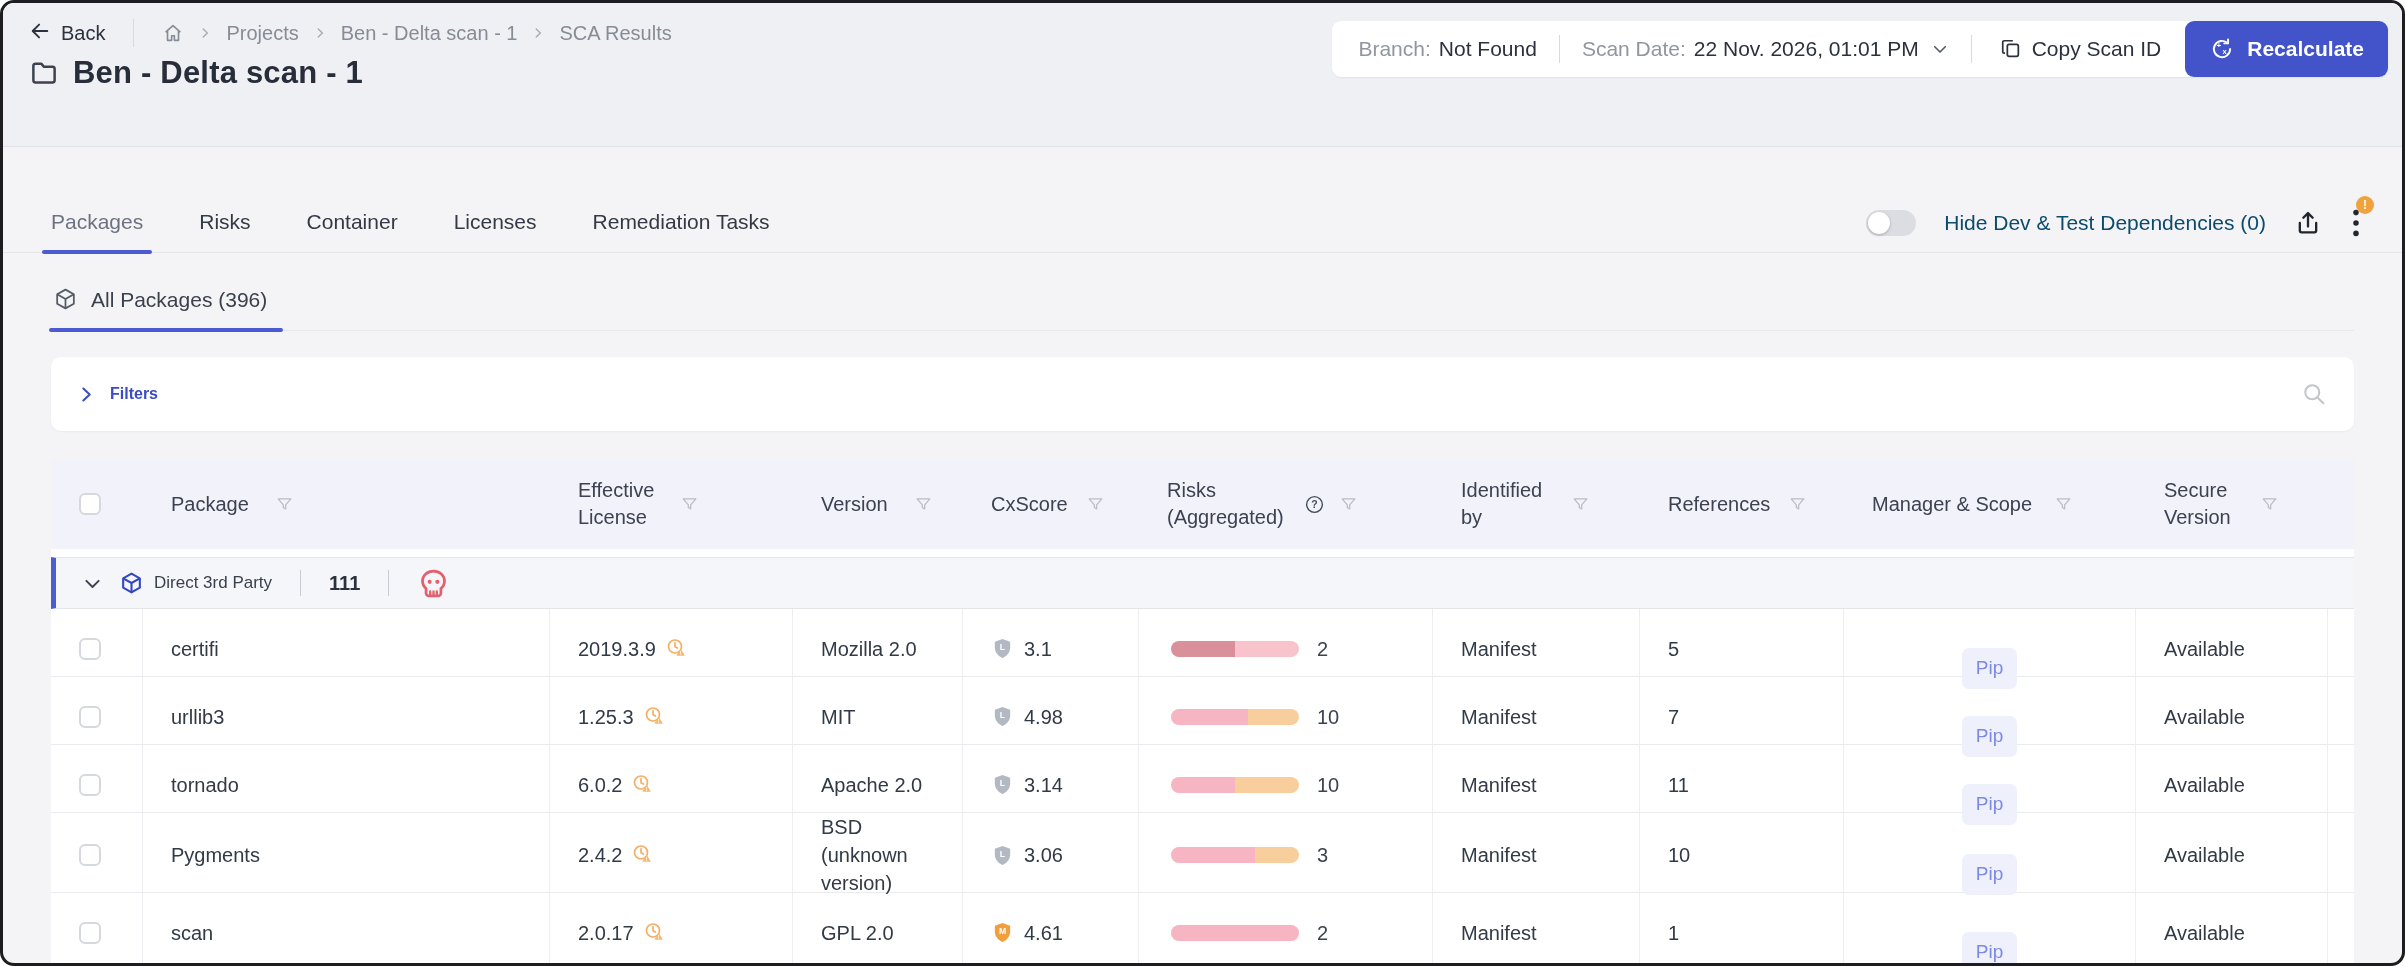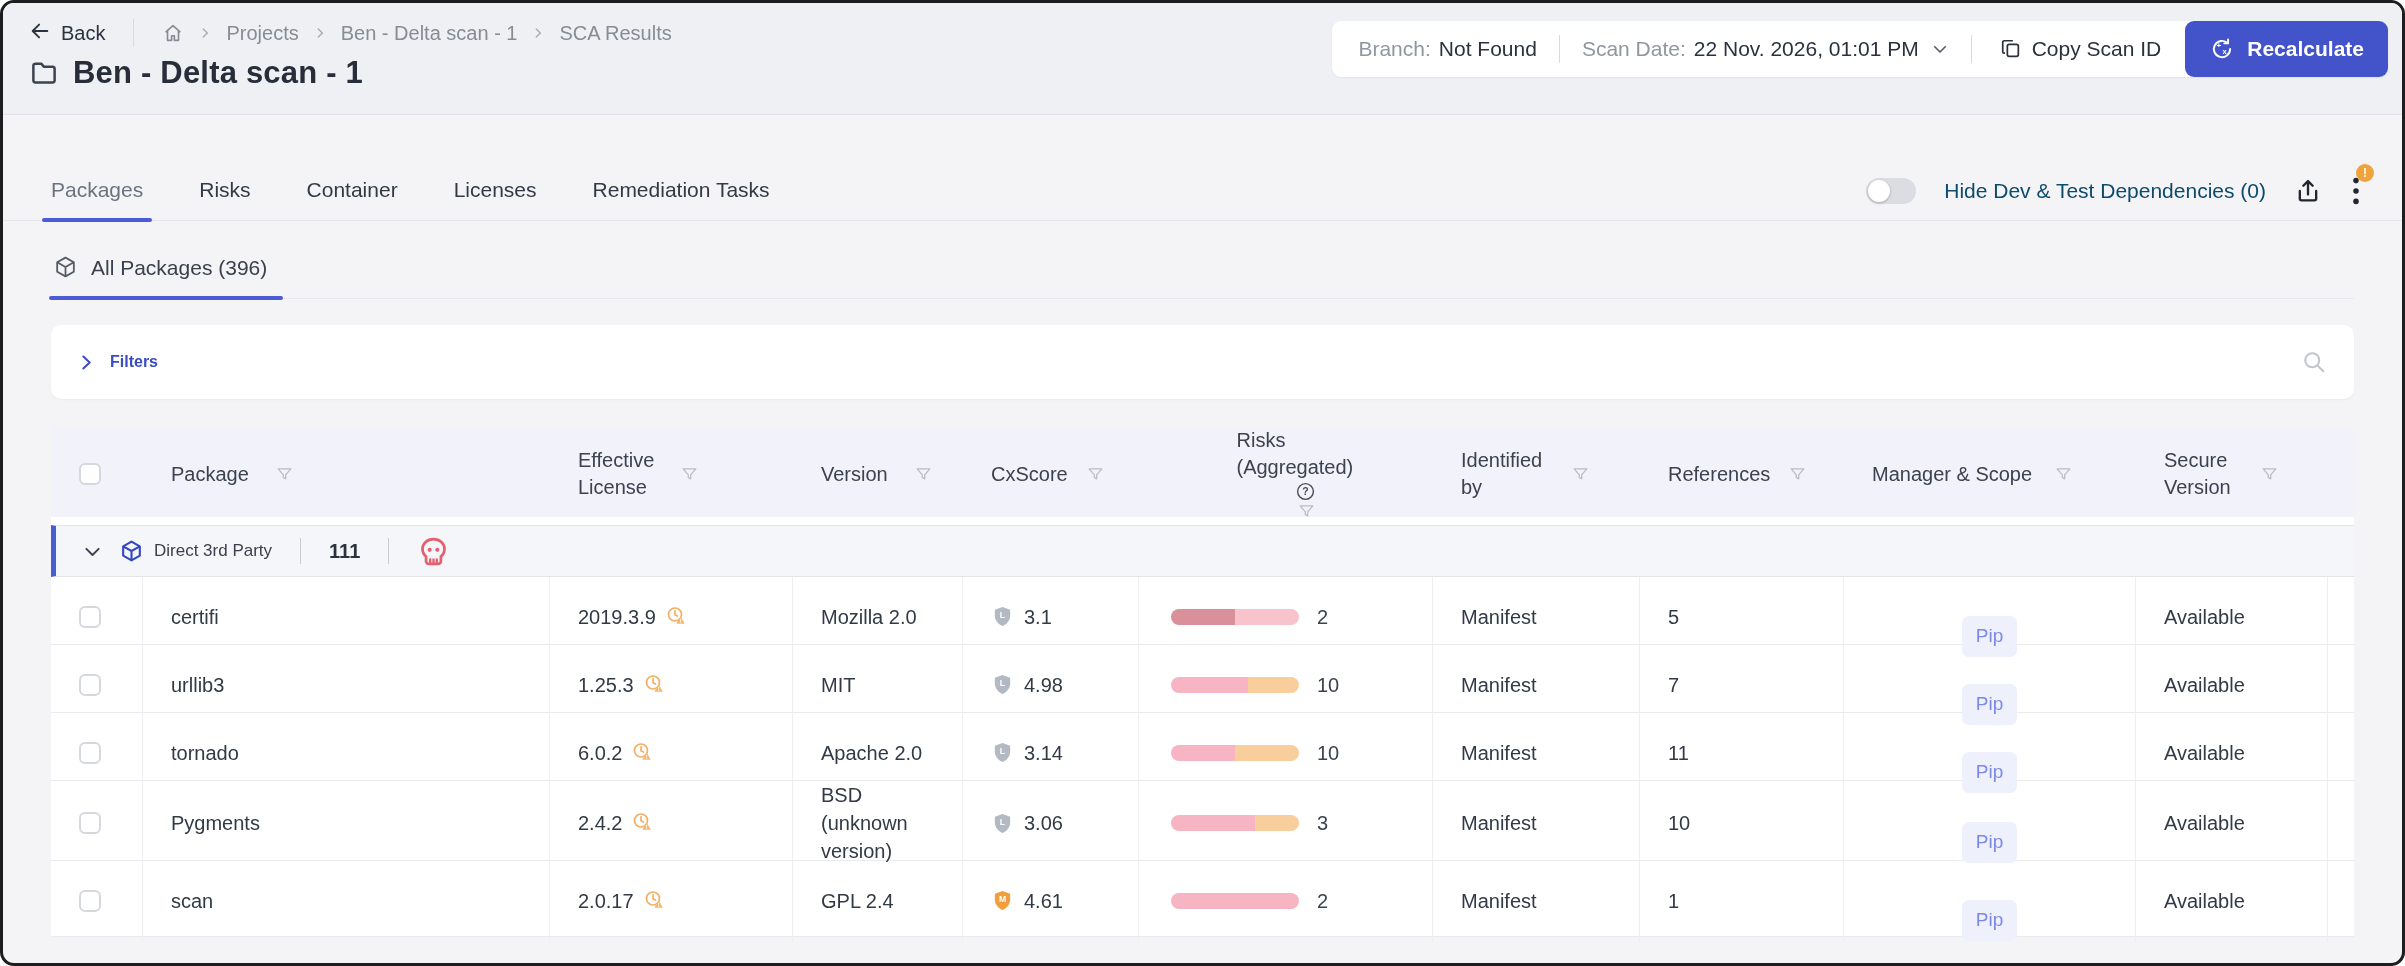--- a/index.html
+++ b/index.html
@@ -1,20 +1,20 @@
 <!DOCTYPE html>
 <html><head>
 <meta charset="utf-8">
 <style>
   * { box-sizing: border-box; margin: 0; padding: 0; }
   body { background:#ffffff; font-family:"Liberation Sans", sans-serif; }
   .frame { position:relative; width:2405px; height:966px; border:3px solid #1d1d1f; border-radius:14px; overflow:hidden; background:#f4f4f6; }
 
   
-  .topbar { height:112px; background:#eef0f4; border-bottom:1px solid #e0e2e7; padding:16px 0 0 26px; position:relative; }
+  .topbar { height:144px; background:#eef0f4; border-bottom:1px solid #e0e2e7; padding:16px 0 0 26px; position:relative; }
   .crumbrow { display:flex; align-items:center; gap:14px; font-size:20px; color:#868c96; }
   .back { display:flex; align-items:center; gap:10px; color:#2b323e; cursor:pointer; }
   .vdiv { width:1px; height:28px; background:#d7dade; margin:0 14px; }
   .crumb { color:#868c96; cursor:pointer; }
   .crumb-sep svg { display:block; }
   .titlerow { display:flex; align-items:center; gap:14px; margin-top:8px; }
   .title { font-size:31px; font-weight:bold; color:#272e3a; letter-spacing:.2px; }
 
   .scancard { position:absolute; top:18px; right:14px; height:56px; background:#ffffff; border-radius:9px; display:flex; align-items:center; box-shadow:0 1px 2px rgba(30,35,60,.06); padding-left:26px; }
   .scancard .lab { color:#9096a0; font-size:21px; }
@@ -254,21 +254,21 @@
           </span>
         </div>
       <div class="hcell">
           <span>CxScore</span>
         <span class="funnel" style="margin-left:18px;">
             <svg width="19" height="19" viewBox="0 0 24 24">
               <path d="M4 5h16l-6.5 7.5v5l-3-1.8v-3.2z" fill="none" stroke="#b9bdc4" stroke-width="1.6" stroke-linejoin="round"></path>
             </svg>
           </span>
         </div>
-      <div class="hcell" style="padding-right:2px;flex-direction:column;">
+      <div class="hcell" style="padding-right:2px;">
           <span style="max-width:125px;">Risks (Aggregated)</span>
         <span class="help">
             <svg width="21" height="21" viewBox="0 0 24 24">
               <circle cx="12" cy="12" r="9" fill="none" stroke="#454c58" stroke-width="1.6"></circle>
               <text x="12" y="16" font-size="12" fill="#454c58" text-anchor="middle" font-weight="bold">?</text>
             </svg>
           </span>
         <span class="funnel" style="margin-left:14px;">
             <svg width="19" height="19" viewBox="0 0 24 24">
               <path d="M4 5h16l-6.5 7.5v5l-3-1.8v-3.2z" fill="none" stroke="#b9bdc4" stroke-width="1.6" stroke-linejoin="round"></path>
@@ -558,21 +558,21 @@
         <span class="vericon">
             <svg width="24" height="24" viewBox="0 0 24 24">
               <circle cx="10" cy="9.5" r="6.5" fill="none" stroke="#f5ae63" stroke-width="1.7"></circle>
               <path d="M10 5.8v3.9l2.4 1.4" stroke="#f5ae63" fill="none" stroke-width="1.7" stroke-linecap="round"></path>
               <path d="M15.6 11.6l4.3 7.2h-8.6z" fill="#f5b96e"></path>
               <text x="15.6" y="18.3" font-size="5.6" fill="#fff" text-anchor="middle" font-weight="bold">!</text>
             </svg>
           </span>
         </div>
       <div class="rcell">
-          <span>GPL 2.4</span>
+          <span>GPL 2.0</span>
         </div>
       <div class="rcell">
           <span class="shield">
             <svg width="23" height="23" viewBox="0 0 24 24">
               <path d="M12 2l8 3v6c0 5-3.5 9-8 11-4.5-2-8-6-8-11V5z" fill="#f19f3d"></path>
               <text x="12" y="13.8" font-size="9" fill="#ffffff" text-anchor="middle" font-weight="bold">M</text>
             </svg>
           </span>
         <span>4.61</span>
         </div>

